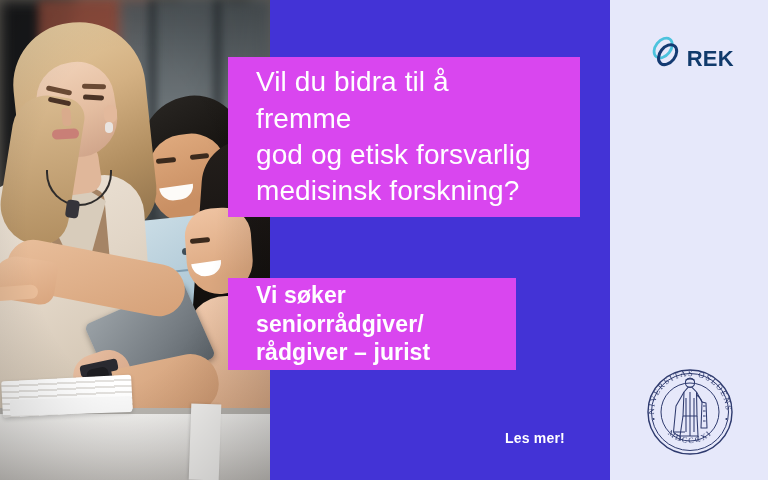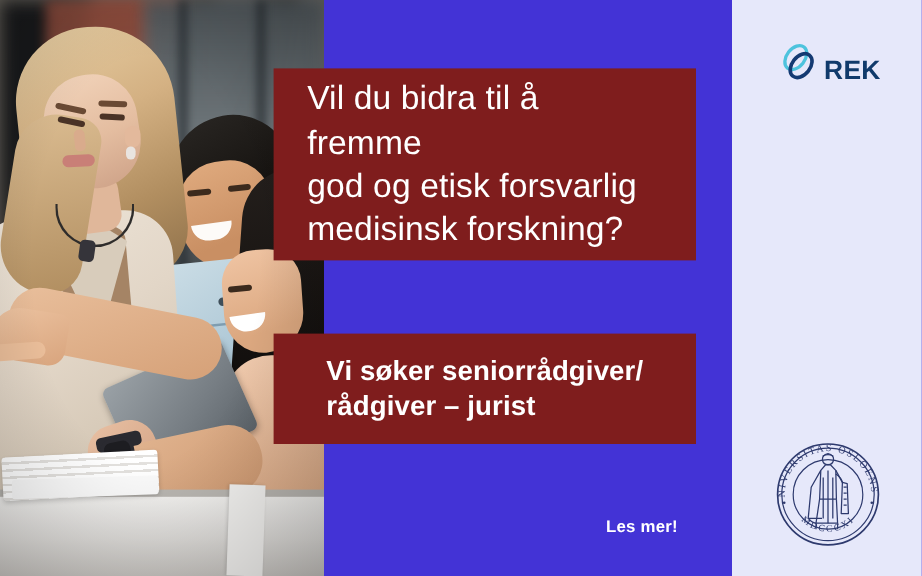--- a/index.html
+++ b/index.html
@@ -228,34 +228,34 @@
 
   
   #lavender{
     position:absolute;left:610px;top:0;width:158px;height:480px;
     background:#e6e8fa;
   }
 
   
   .tbox{
     position:absolute;
-    background:#7f1d1d;
+    background:#d946ef;
     box-sizing:border-box;
     display:flex;align-items:center;
   }
   #box-headline{
     left:228px;top:57px;width:352px;height:160px;
     padding:0 28px;
   }
   #box-headline .txt{
     color:#ffffff;font-size:28px;line-height:1.30;font-weight:400;
     letter-spacing:.1px;white-space:pre-line;
   }
   #box-role{
-    left:228px;top:278px;width:352px;height:92px;
+    left:228px;top:278px;width:288px;height:92px;
     padding:0 28px;
     justify-content:center;
   }
   #box-role .txt{
     color:#ffffff;font-size:23px;line-height:1.26;font-weight:bold;
     letter-spacing:.1px;white-space:pre-line;
   }
 
   #cta{
     position:absolute;left:505px;top:430px;

